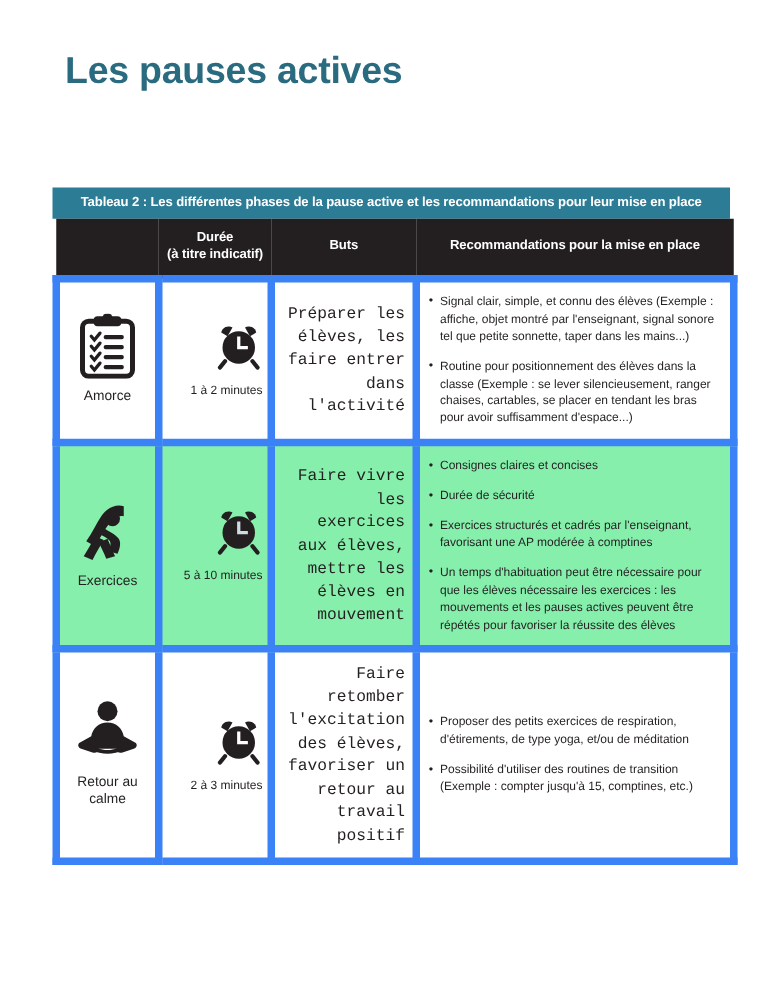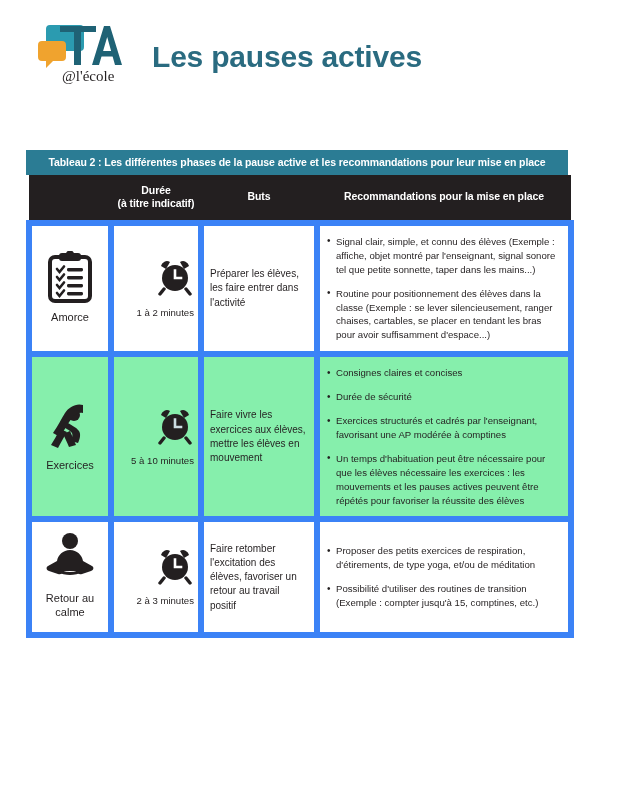--- a/index.html
+++ b/index.html
@@ -37,21 +37,21 @@
     color: #2a6b80;
     letter-spacing: -0.2px;
     margin-left: 16px;
     margin-top: 2px;
     white-space: nowrap;
   }
 
   
   .table-wrap {
     position: absolute;
-    left: 26px;
+    left: 42px;
     top: 150px;
     width: 542px;
   }
   .tbl-caption {
     background: #2b7c94;
     color: #ffffff;
     font-size: 10.5px;
     font-weight: bold;
     text-align: center;
     padding: 6px 4px 6px 4px;
@@ -117,23 +117,24 @@
   td.duree .clock-icon {
     display: block;
     margin: 0 auto 6px auto;
   }
   td.duree .duree-label {
     display: block;
     font-size: 9.6px;
   }
 
   td.buts {
-    text-align: left;
-    font-size: 10px;
+    text-align: right;
+    font-size: 13px;
     line-height: 1.42;
+    font-family: Liberation Mono, monospace;
   }
 
   td.reco {
     text-align: left;
     padding: 9px 8px 9px 7px;
   }
   td.reco ul {
     list-style: none;
     margin: 0;
     padding: 0;
@@ -153,36 +154,20 @@
     top: -0.5px;
     font-size: 10px;
     line-height: 1.45;
   }
 </style>
 </head>
 <body>
 
 <div class="page-header">
 
-  <div class="logo">
-    <svg width="100" height="70" viewBox="0 0 100 70" xmlns="http://www.w3.org/2000/svg">
-
-      <path d="M14 4 h30 a4 4 0 0 1 4 4 v18 a4 4 0 0 1 -4 4 h-20 l-9 8 v-8 h-1 a4 4 0 0 1 -4 -4 v-18 a4 4 0 0 1 4 -4 z" fill="#2b9bb0"></path>
-
-      <path d="M6 20 h20 a4 4 0 0 1 4 4 v12 a4 4 0 0 1 -4 4 h-9 l-7 7 v-7 h-4 a4 4 0 0 1 -4 -4 v-12 a4 4 0 0 1 4 -4 z" fill="#f0a32e"></path>
-
-      <g fill="#1f6275">
-        <rect x="24" y="5" width="36" height="6"></rect>
-        <rect x="38" y="5" width="7" height="39"></rect>
-        <path d="M56 44 L68 5 h6 L86 44 h-7 L71.2 16 L63 44 z"></path>
-        <rect x="62" y="30" width="18" height="5.5"></rect>
-      </g>
-      <text x="26" y="60" font-family="'Liberation Serif', serif" font-size="15" fill="#231f20">@l'école</text>
-    </svg>
-  </div>
 
   <div class="doc-title">Les pauses actives</div>
 </div>
 
 <div class="table-wrap">
 
   <div class="tbl-caption">Tableau 2 : Les différentes phases de la pause active et les recommandations pour leur mise en place</div>
 
   <table class="main">
     <colgroup>

